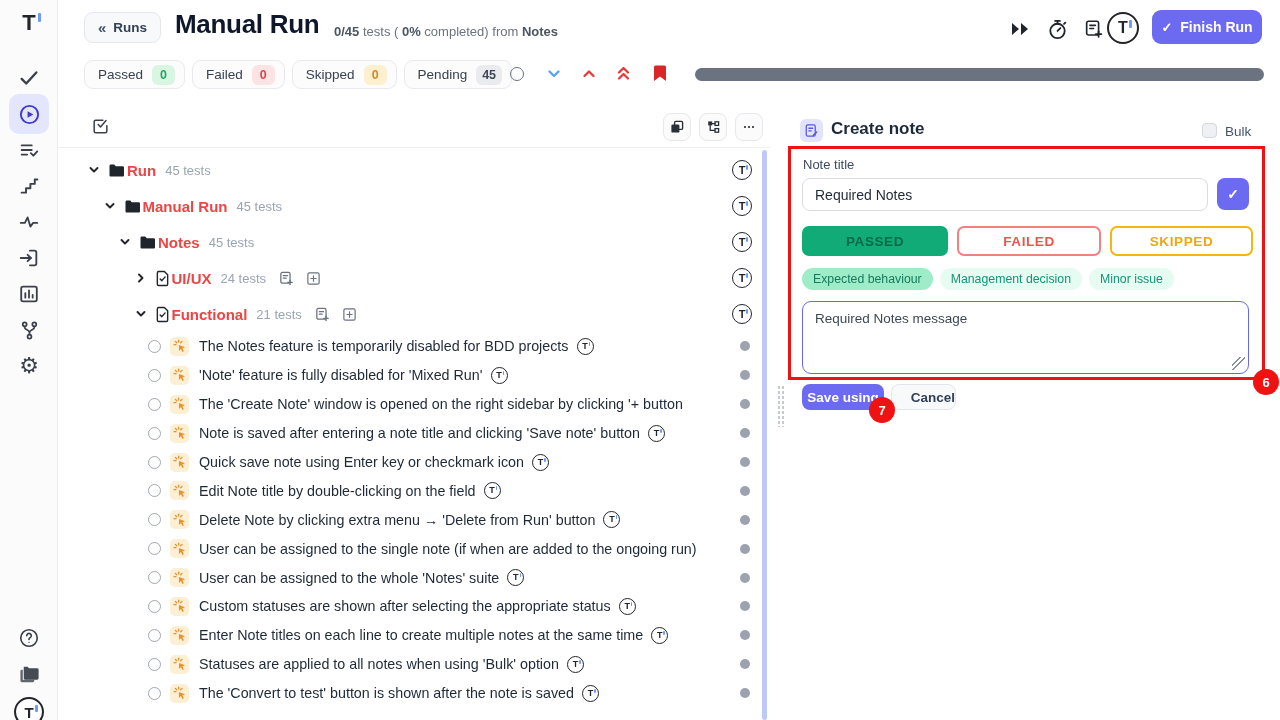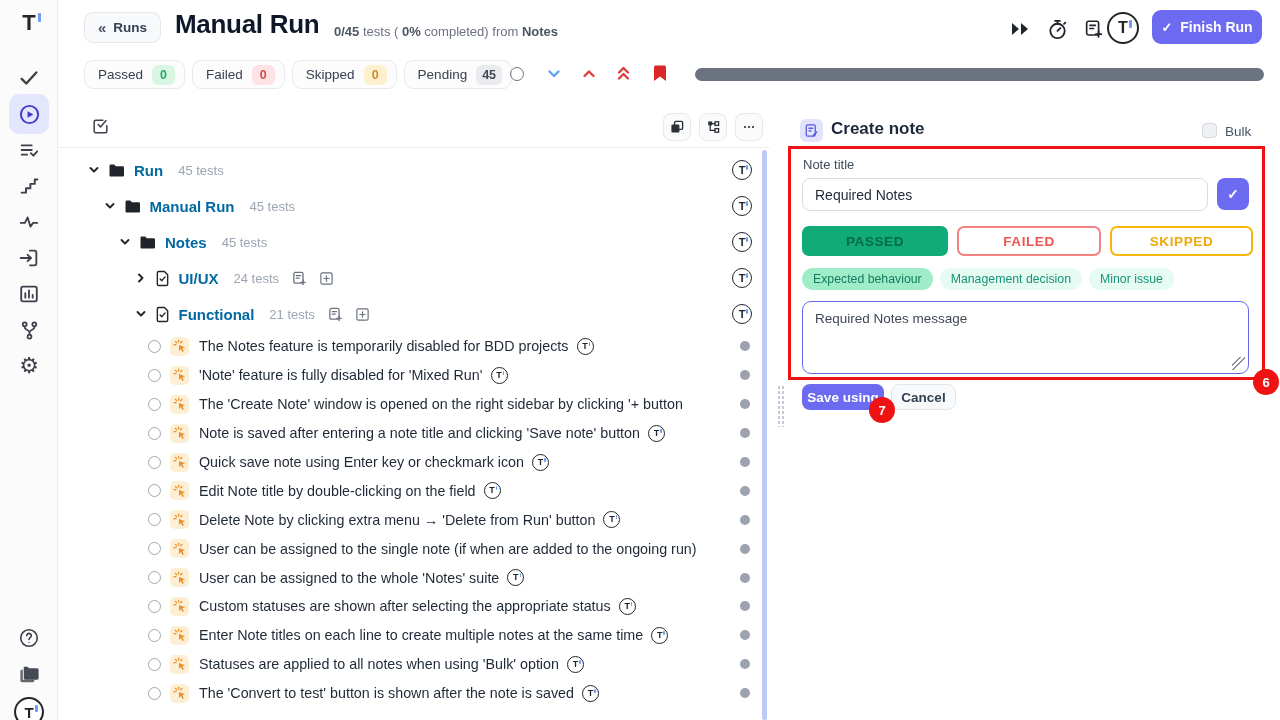--- a/index.html
+++ b/index.html
@@ -84,22 +84,22 @@
   .tree-sep { position:absolute; left:58px; top:147px; width:712px; height:1px; background:#eef0f2; }
   .scrollbar { position:absolute; left:762px; top:150px; width:5px; height:570px;
     background:#bfc9f7; border-radius:3px; cursor:pointer; }
 
   .rows { position:absolute; left:58px; top:152px; width:702px; }
   .suite-row { height:36px; display:flex; align-items:center; cursor:pointer; }
   .chev { width:12px; height:12px; display:flex; align-items:center; justify-content:center;
     color:#23252b; flex-shrink:0; }
   .chev.right svg { transform:rotate(-90deg); }
   .s-icon { margin-left:8px; display:flex; color:#20242b; flex-shrink:0; }
-  .s-name { margin-left:9px; font-size:15px; font-weight:700; color:#0369a1; white-space:nowrap; }
-  .s-count { margin-left:15px; font-size:13px; color:#9aa4b2; white-space:nowrap; }
+  .s-name { margin-left:2px; font-size:15px; font-weight:700; color:#ef4444; white-space:nowrap; }
+  .s-count { margin-left:9px; font-size:13px; color:#9aa4b2; white-space:nowrap; }
   .s-actions { margin-left:12px; display:flex; gap:11px; color:#6b7280; align-items:center; }
   .spacer { flex:1; }
   .suite-row .tlogo { margin-right:8px; cursor:pointer; }
 
   .test-row { height:28.9px; display:flex; align-items:center; padding-left:90px; }
   .t-circle { width:13px; height:13px; border:1.6px solid #a1a7b3; border-radius:50%;
     flex-shrink:0; cursor:pointer; }
   .t-spark { width:19px; height:19px; margin-left:9px; background:#fcefd4; border-radius:5px;
     display:flex; align-items:center; justify-content:center; flex-shrink:0; }
   .t-title { margin-left:10px; font-size:14.3px; color:#1f2937; white-space:nowrap;
@@ -157,21 +157,21 @@
     background-image:linear-gradient(135deg, transparent 0 5px, #8a8f98 5px 6.5px,
       transparent 6.5px 9px, #8a8f98 9px 10.5px, transparent 10.5px);
     background-repeat:no-repeat; background-position:right 3px bottom 3px;
     background-size:13px 13px; }
 
   .save-btn { position:absolute; left:802px; top:384px; width:82px; height:26px;
     background:#6d6af2; border:none; border-radius:8px; color:#fff; font-size:13.5px;
     font-weight:600; font-family:inherit; cursor:pointer; }
   .cancel-btn { position:absolute; left:891px; top:384px; width:65px; height:26px;
     background:#f8f9fb; border:1px solid #e2e6eb; border-radius:8px; color:#334155;
-    font-size:13.5px; font-weight:600; font-family:inherit; cursor:pointer; }
+    font-size:13.5px; font-weight:600; font-family:inherit; cursor:pointer;text-align:right; }
 
   svg { display:block; }
 </style>
 </head>
 <body>
 
 <div id="app">
 
   <nav class="rail">
     <div class="rail-logo">

